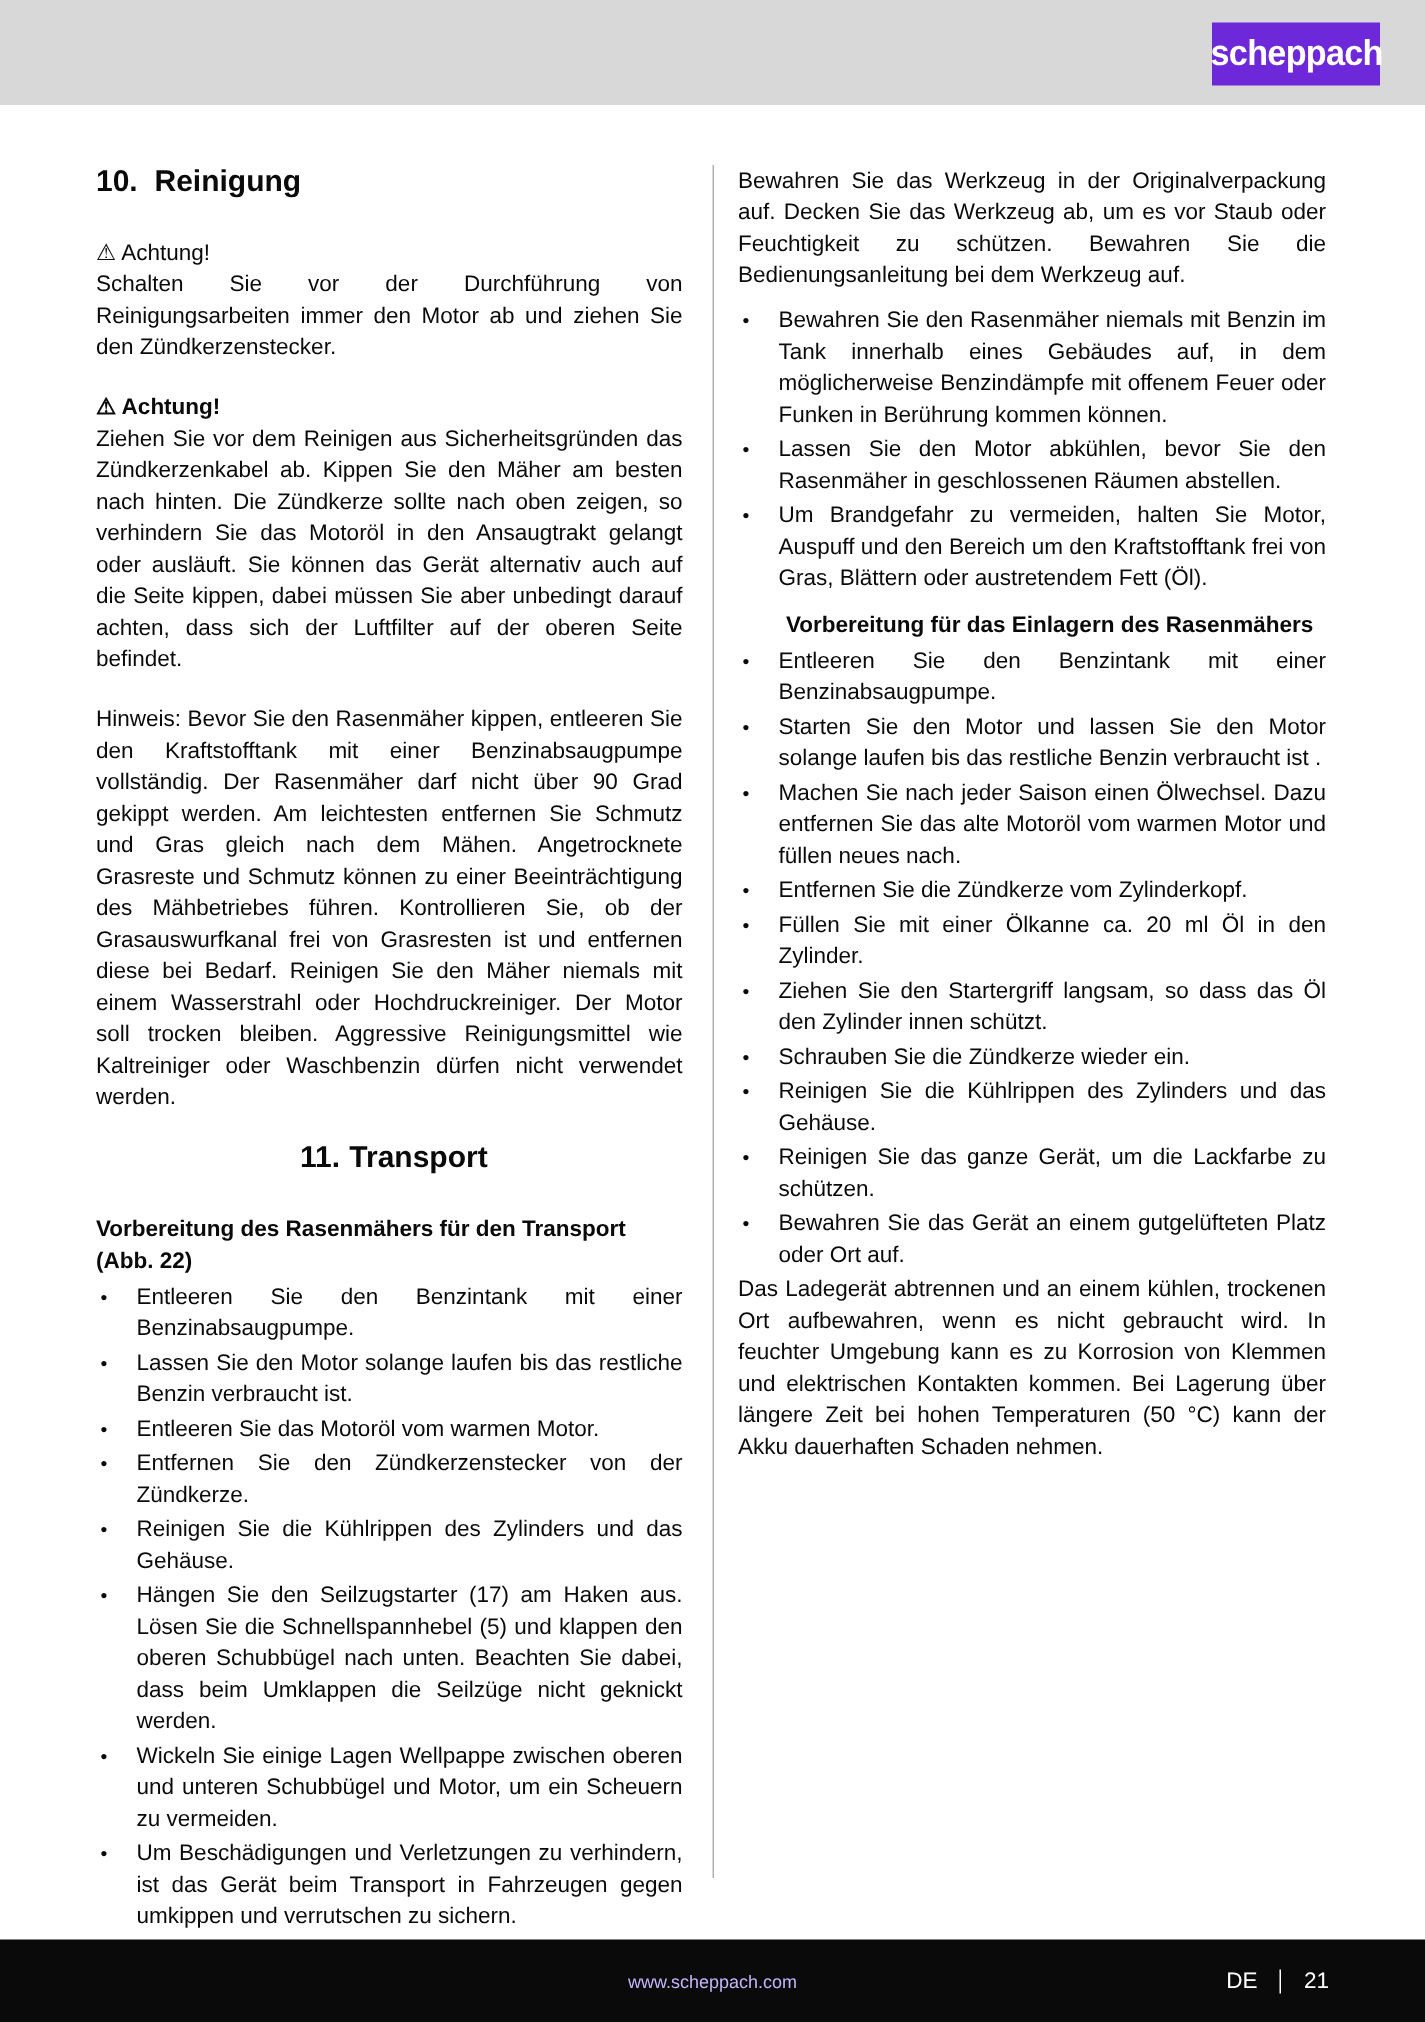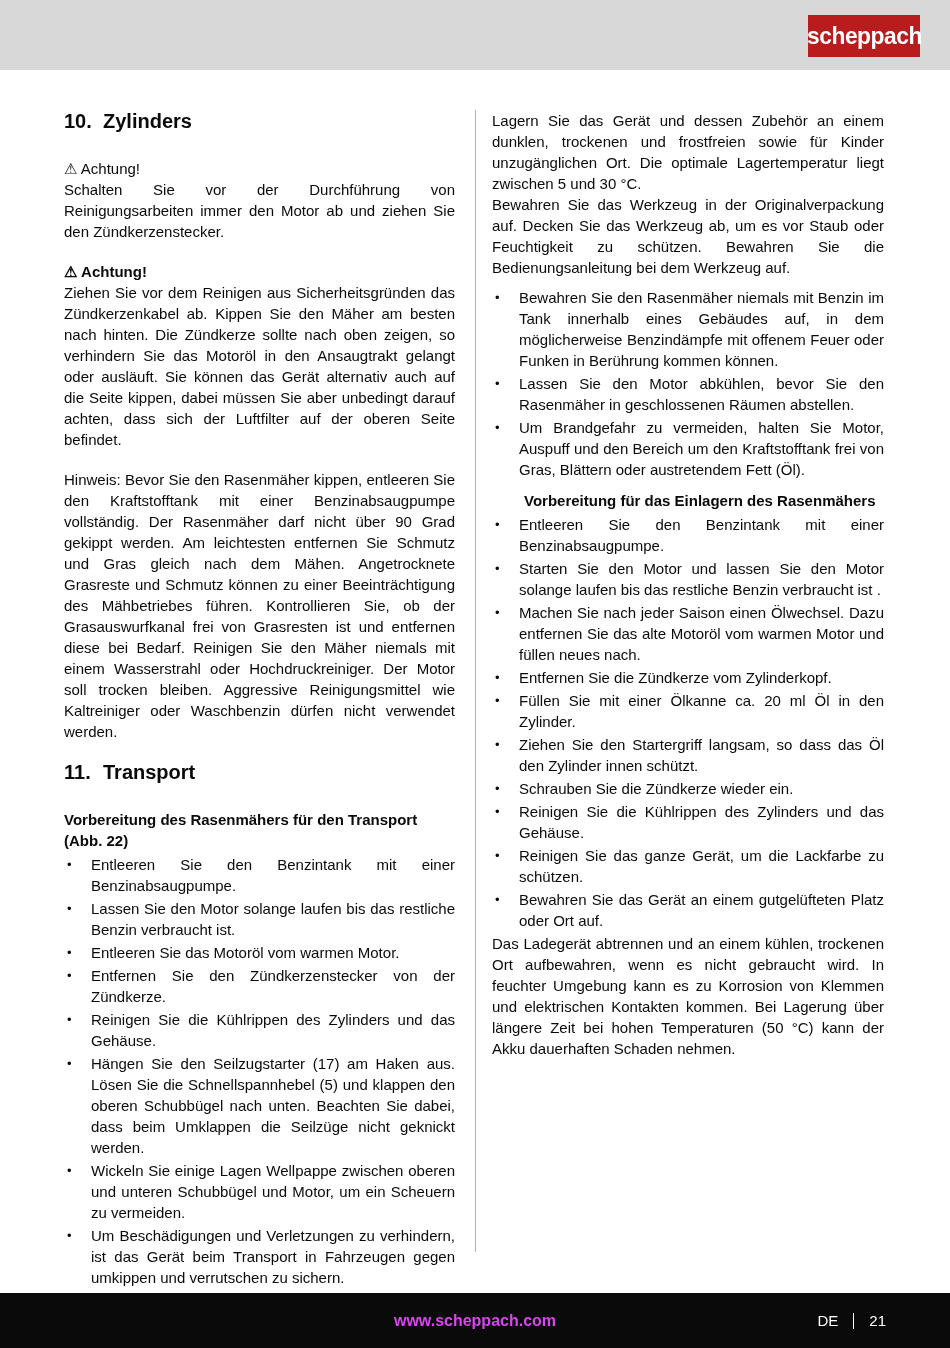--- a/index.html
+++ b/index.html
@@ -4,52 +4,52 @@
 <style>
   html,body{margin:0;padding:0;}
   body{
     width:950px;height:1348px;position:relative;overflow:hidden;
     background:#ffffff;color:#0a0a0a;
     font-family:"Liberation Sans",sans-serif;
   }
   
   .header{position:absolute;top:0;left:0;width:950px;height:70px;background:#d8d8d8;}
   .logo{
-    position:absolute;top:15px;right:30px;width:112px;height:42px;background:#b91c1c;
+    position:absolute;top:15px;right:30px;width:112px;height:42px;background:#6d28d9;
     color:#fff;display:flex;align-items:center;justify-content:center;
   }
   .logo span{
     font-weight:bold;font-size:24px;letter-spacing:-0.5px;transform:scaleX(.95);
     font-family:"Liberation Sans",sans-serif;
   }
   
   .content{position:absolute;top:70px;left:0;width:950px;height:1223px;}
   .divider{position:absolute;left:475px;top:40px;width:1px;height:1142px;background:#b2b2b2;}
   .col{position:absolute;top:40px;font-size:15px;line-height:21px;text-align:justify;}
   .col-left{left:64px;width:391px;}
   .col-right{left:492px;width:392px;}
   h2{font-size:20px;line-height:23px;margin:0 0 25px 0;font-weight:bold;text-align:left;}
   h2 .hnum{display:inline-block;width:39px;}
-  h2.mid{margin-top:14px;}
+  h2.mid{margin-top:14px;text-align:center;}
   .para{margin:0 0 19px 0;}
   .para.tight{margin-bottom:0;}
   .subhead{font-weight:bold;text-align:left;margin:0 0 3px 0;}
   .subhead.spaced{margin-top:40px;}
   .warnlabel{display:block;}
   .warnlabel.bold{font-weight:bold;}
   .bullets{margin:0 0 19px 0;}
   .bullets.last{margin-bottom:0;}
   .bullet{display:flex;margin:0 0 2px 0;}
   .bullet .marker{flex:0 0 24px;padding-left:3px;font-size:13px;}
   .bullet .btext{flex:1;text-align:justify;}
   
   .footer{position:absolute;left:0;bottom:0;width:950px;height:55px;background:#0a0a0a;color:#fff;}
   .site{
     position:absolute;left:0;right:0;top:0;height:55px;display:flex;align-items:center;justify-content:center;
-    font-weight:bold;font-size:16px;color:#d946ef;text-decoration:none;
+    font-weight:normal;font-size:12px;color:#c4b5fd;text-decoration:none;
   }
   .pageref{
     position:absolute;right:64px;top:0;height:55px;display:flex;align-items:center;gap:15px;
     font-size:15px;
   }
   .pageref .sep{display:inline-block;width:1px;height:16px;background:#fff;}
 </style>
 </head>
 <body>
 
@@ -59,21 +59,21 @@
     <div class="logo">
       <span>scheppach</span>
     </div>
   </div>
 
   <div class="content">
     <div class="divider"></div>
 
     <section class="col col-left">
       <h2>
-        <span class="hnum">10.</span><span>Zylinders</span>
+        <span class="hnum">10.</span><span>Reinigung</span>
       </h2>
 
       <div class="para">
         <span class="warnlabel">
           <span>⚠</span>
           <span>Achtung!</span>
         </span>
         <span>Schalten Sie vor der Durchführung von Reinigungsarbeiten immer den Motor ab und ziehen Sie den Zündkerzenstecker.</span>
       </div>
 
@@ -130,23 +130,20 @@
           <div class="bullet">
             <span class="marker">•</span>
             <span class="btext">Um Beschädigungen und Verletzungen zu verhindern, ist das Gerät beim Transport in Fahrzeugen gegen umkippen und verrutschen zu sichern.</span>
           </div>
         </div>
     </section>
 
     <section class="col col-right">
 
       <div class="para tight">
-        <span>Lagern Sie das Gerät und dessen Zubehör an einem dunklen, trockenen und frostfreien sowie für Kinder unzugänglichen Ort. Die optimale Lagertemperatur liegt zwischen 5 und 30 °C.</span>
-      </div>
-      <div class="para tight">
         <span>Bewahren Sie das Werkzeug in der Originalverpackung auf. Decken Sie das Werkzeug ab, um es vor Staub oder Feuchtigkeit zu schützen. Bewahren Sie die Bedienungsanleitung bei dem Werkzeug auf.</span>
       </div>
 
       <div class="bullets" style="margin-top:9px;">
           <div class="bullet">
             <span class="marker">•</span>
             <span class="btext">Bewahren Sie den Rasenmäher niemals mit Benzin im Tank innerhalb eines Gebäudes auf, in dem möglicherweise Benzindämpfe mit offenem Feuer oder Funken in Berührung kommen können.</span>
           </div>
           <div class="bullet">
             <span class="marker">•</span>

